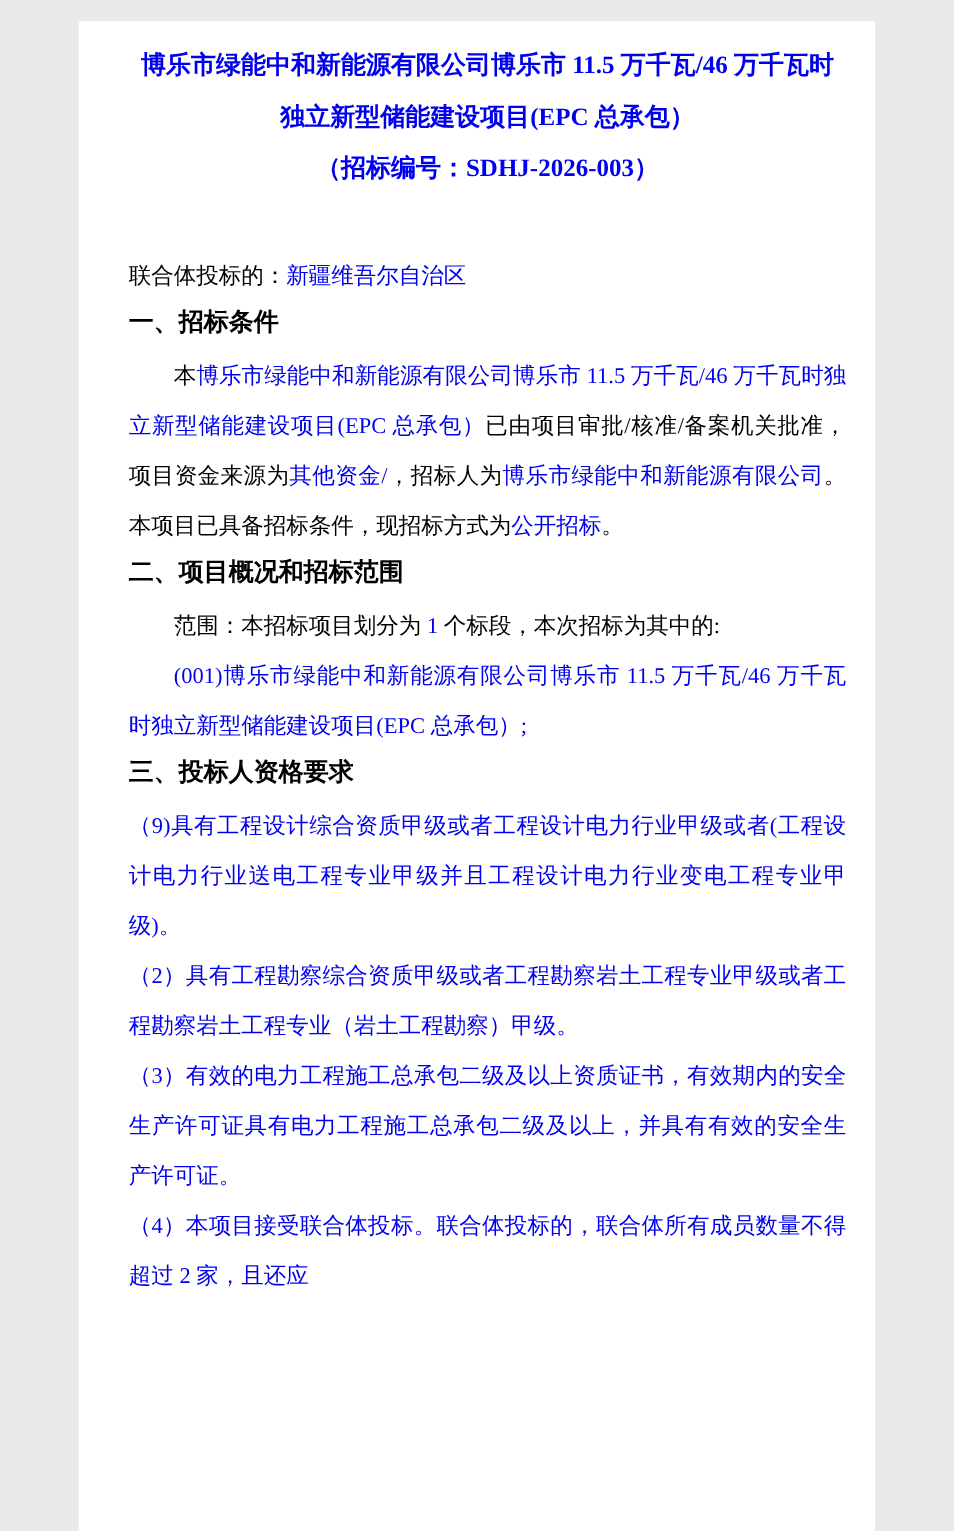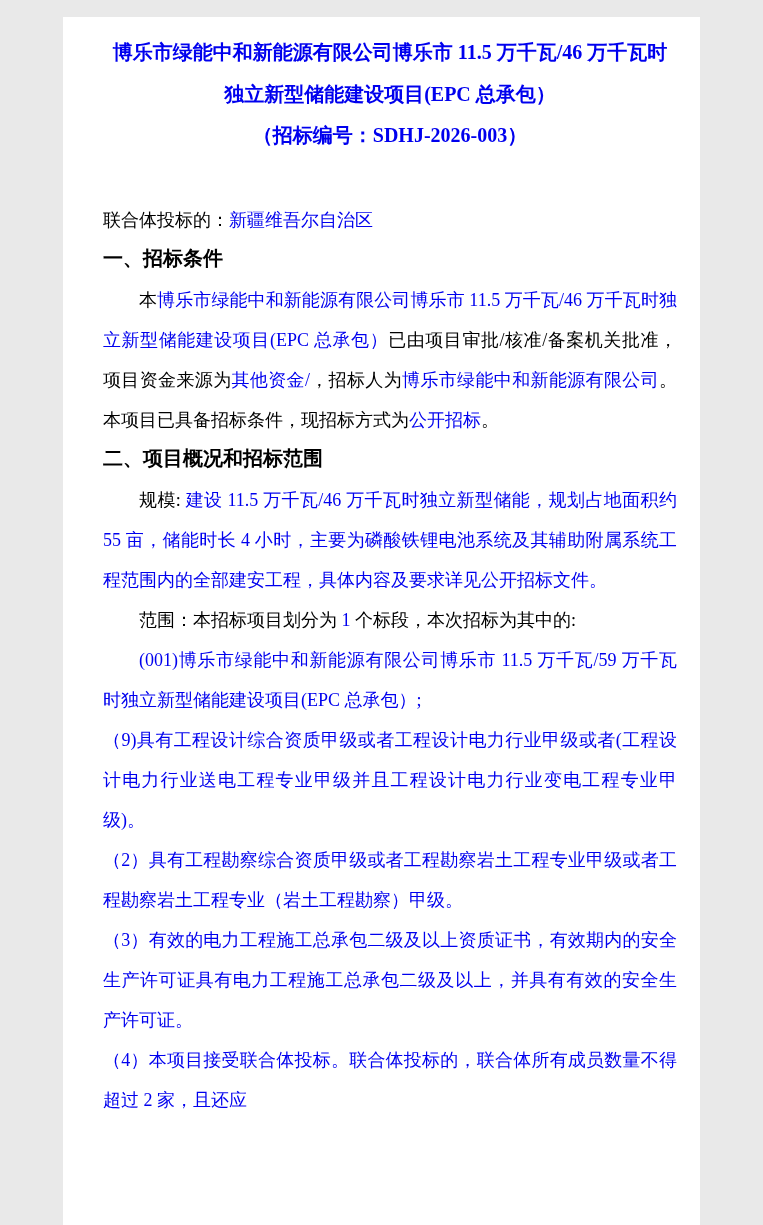--- a/index.html
+++ b/index.html
@@ -66,26 +66,26 @@
   <div class="doc-subtitle">（招标编号：SDHJ-2026-003）</div>
 
   <p class="para"><span class="t-black">联合体投标的：</span><span class="t-blue">新疆维吾尔自治区</span></p>
 
   <h2 class="sec-heading">一、招标条件</h2>
 
   <p class="para indent"><span class="t-black">本</span><span class="t-blue">博乐市绿能中和新能源有限公司博乐市 11.5 万千瓦/46 万千瓦时独立新型储能建设项目(EPC 总承包）</span><span class="t-black">已由项目审批/核准/备案机关批准，项目资金来源为</span><span class="t-blue">其他资金/</span><span class="t-black">，招标人为</span><span class="t-blue">博乐市绿能中和新能源有限公司</span><span class="t-black">。本项目已具备招标条件，现招标方式为</span><span class="t-blue">公开招标</span><span class="t-black">。</span></p>
 
   <h2 class="sec-heading">二、项目概况和招标范围</h2>
 
-  <p class="para indent"><span class="t-black">规模: </span><span class="t-blue">建设 11.5 万千瓦/46 万千瓦时独立新型储能，规划占地面积约 55 亩，储能时长 4 小时，主要为磷酸铁锂电池系统及其辅助附属系统工程范围内的全部建安工程，具体内容及要求详见公开招标文件。</span></p>
 
   <p class="para indent"><span class="t-black">范围：本招标项目划分为 </span><span class="t-blue">1</span><span class="t-black"> 个标段，本次招标为其中的:</span></p>
 
-  <p class="para indent t-blue">(001)博乐市绿能中和新能源有限公司博乐市 11.5 万千瓦/59 万千瓦时独立新型储能建设项目(EPC 总承包）;</p>
+  <p class="para indent t-blue">(001)博乐市绿能中和新能源有限公司博乐市 11.5 万千瓦/46 万千瓦时独立新型储能建设项目(EPC 总承包）;</p>
 
+  <h2 class="sec-heading">三、投标人资格要求</h2>
 
 
   <p class="para t-blue">（9)具有工程设计综合资质甲级或者工程设计电力行业甲级或者(工程设计电力行业送电工程专业甲级并且工程设计电力行业变电工程专业甲级)。</p>
   <p class="para t-blue">（2）具有工程勘察综合资质甲级或者工程勘察岩土工程专业甲级或者工程勘察岩土工程专业（岩土工程勘察）甲级。</p>
   <p class="para t-blue">（3）有效的电力工程施工总承包二级及以上资质证书，有效期内的安全生产许可证具有电力工程施工总承包二级及以上，并具有有效的安全生产许可证。</p>
   <p class="para t-blue">（4）本项目接受联合体投标。联合体投标的，联合体所有成员数量不得超过 2 家，且还应</p>
 
 </div>
 
 </body></html>

